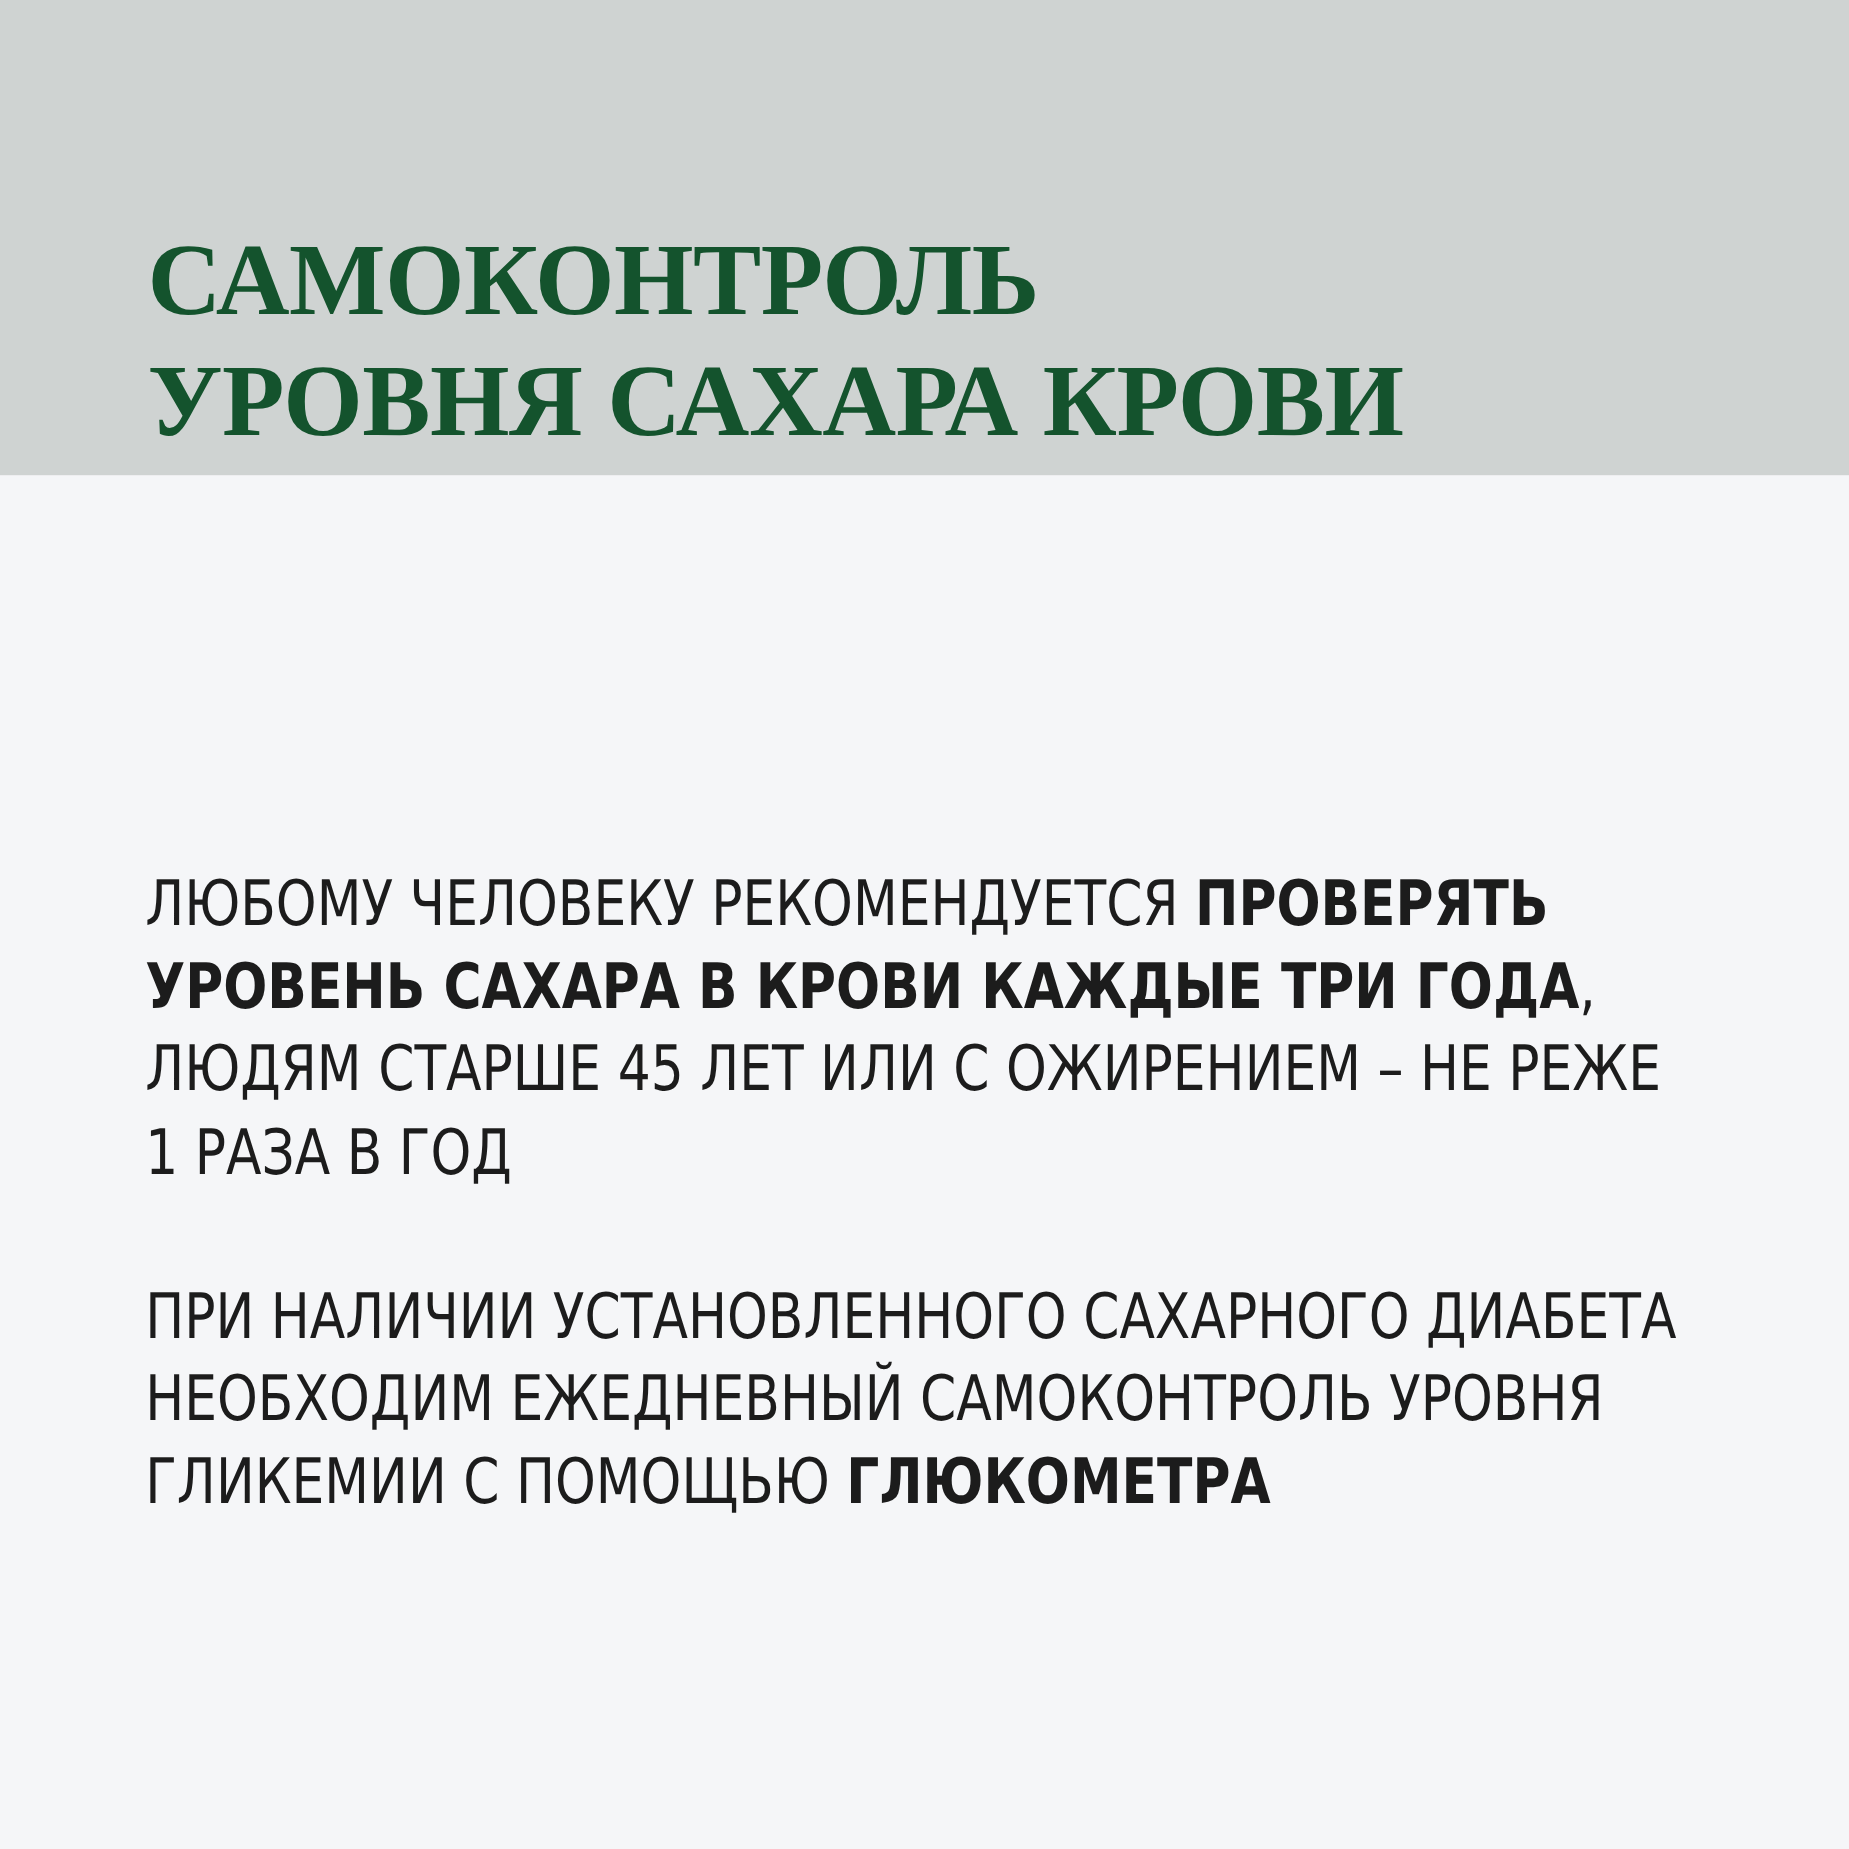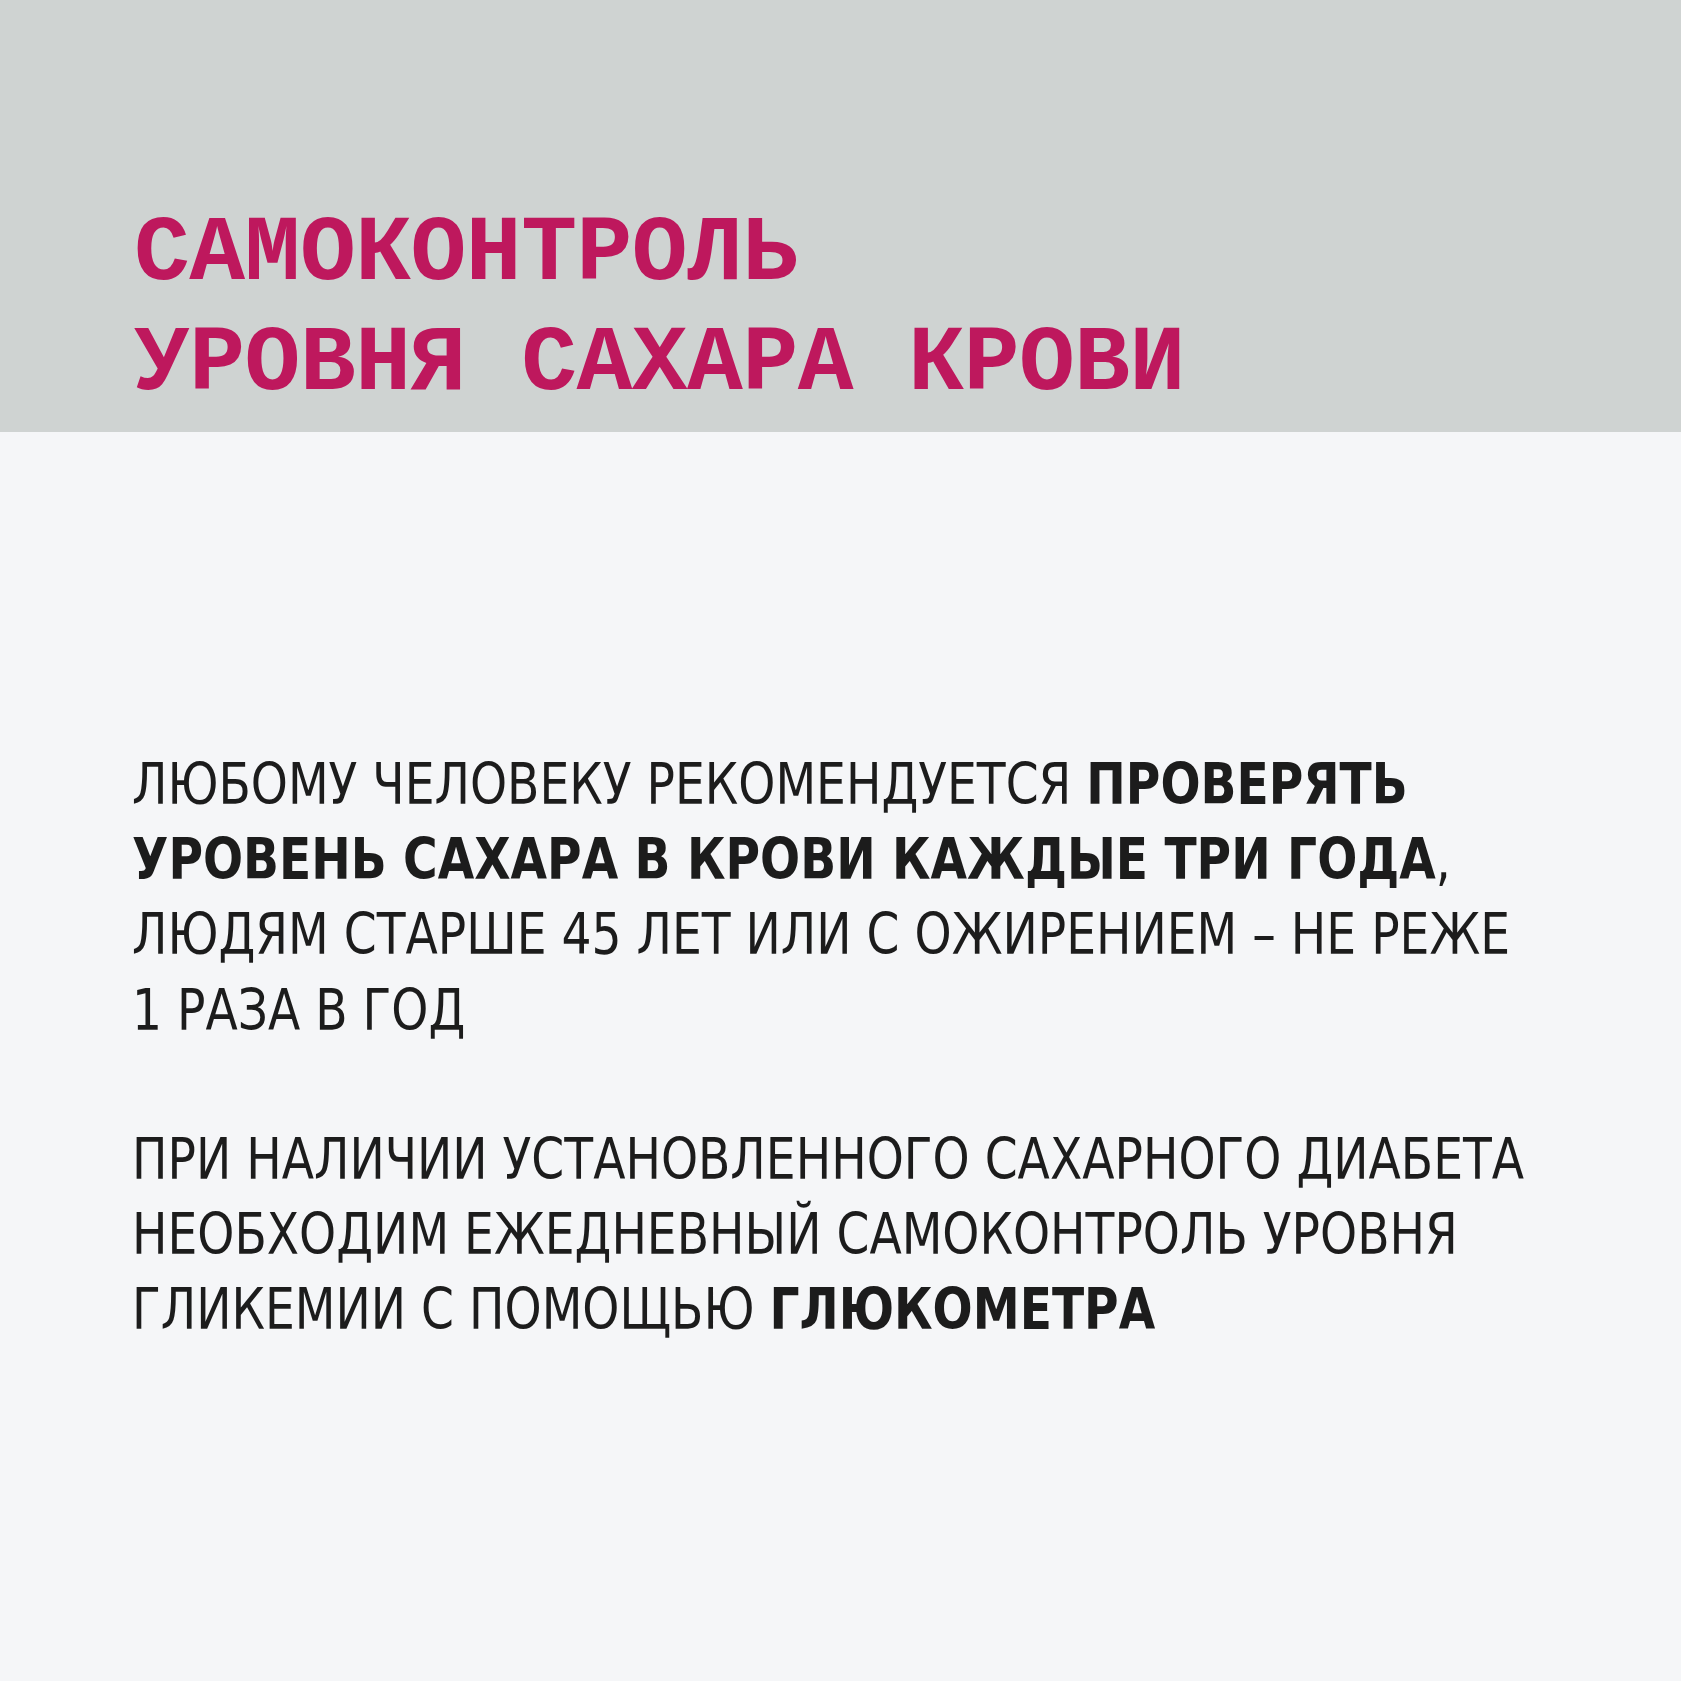--- a/index.html
+++ b/index.html
@@ -27,33 +27,33 @@
     width: 1681px;
     height: 432px;
     background: #cfd3d2;
     box-sizing: border-box;
   }
   .header-title {
     position: absolute;
     left: 134px;
     top: 138px;
     width: 1400px;
-    color: #be185d;
-    font-family: Liberation Mono, monospace;
+    color: #14532d;
+    font-family: Liberation Serif, serif;
     font-weight: bold;
     font-size: 93px;
     line-height: 1.18;
     letter-spacing: -0.5px;
     text-transform: uppercase;
     white-space: pre-line;
   }
   .body-block {
     position: absolute;
     left: 132px;
-    top: 690px;
+    top: 728px;
     width: 1420px;
   }
   .para {
     color: #1c1c1c;
     font-family: "DejaVu Sans Condensed", "Liberation Sans Narrow", "Liberation Sans", sans-serif;
     font-size: 57px;
     line-height: 1.32;
     text-transform: uppercase;
     letter-spacing: 0px;
     font-stretch: condensed;

